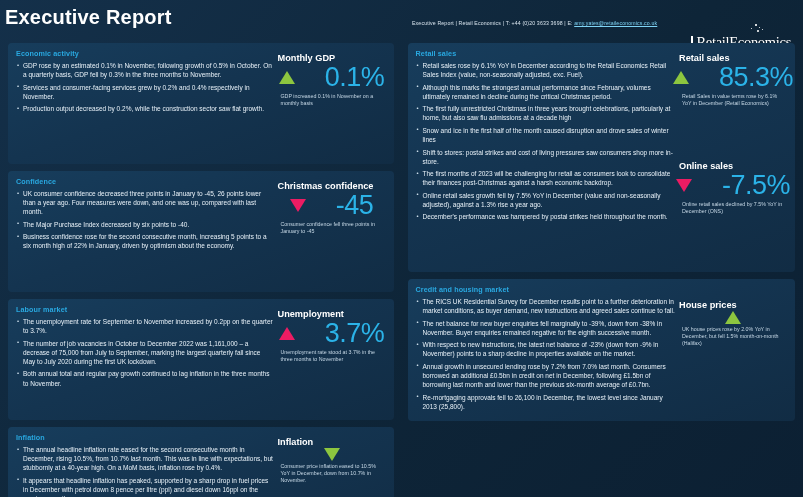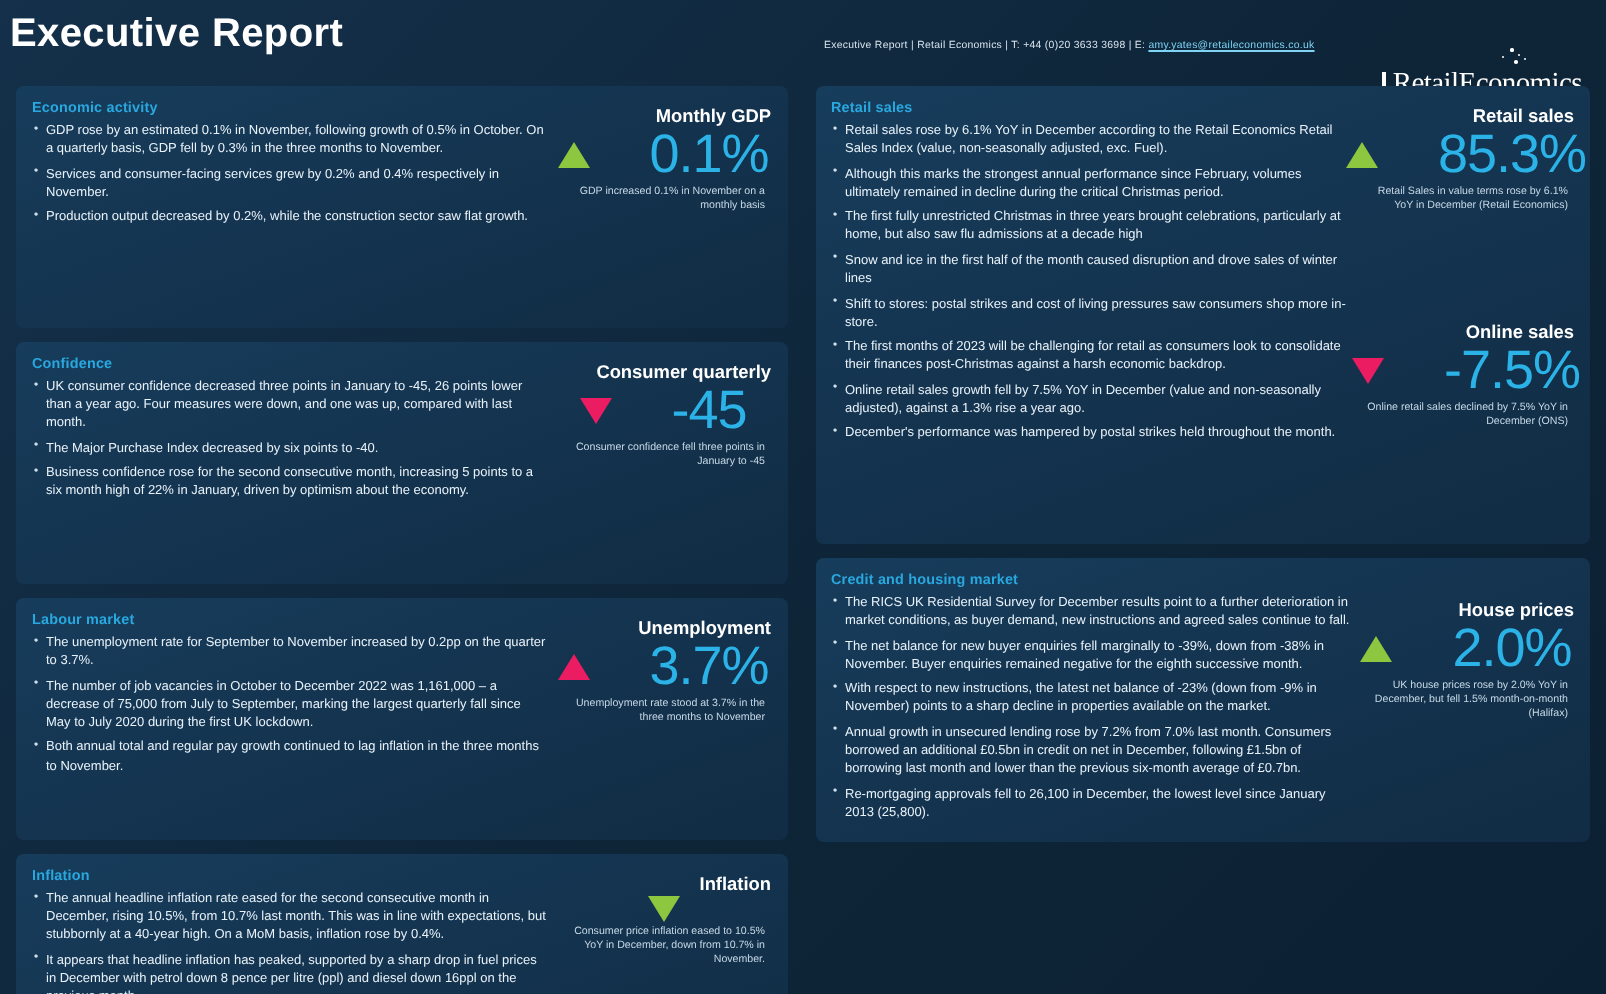--- a/index.html
+++ b/index.html
@@ -116,21 +116,21 @@
     position: absolute;
     left: 1px; top: -0.5px;
     color: #cfe0ec;
     font-size: 6px;
   }
 
   
   .stat {
     width: 108px;
     flex: 0 0 108px;
-    text-align: right;
+    text-align: left;
     padding-top: 4px;
     align-self: center;
   }
   .stat-label {
     color: #ffffff;
     font-size: 9.2px;
     font-weight: bold;
     line-height: 1.12;
     margin-bottom: 1px;
   }
@@ -214,21 +214,21 @@
           <div class="card-body">
             <div class="card-title">Confidence</div>
             <ul class="bullets">
               <li>UK consumer confidence decreased three points in January to -45, 26 points lower than a year ago. Four measures were down, and one was up, compared with last month.</li>
               <li>The Major Purchase Index decreased by six points to -40.</li>
               <li>Business confidence rose for the second consecutive month, increasing 5 points to a six month high of 22% in January, driven by optimism about the economy.</li>
             </ul>
           </div>
           <div style="display: flex; flex-direction: column; justify-content: space-around; flex: 0 0 108px;">
             <div class="stat">
-              <div class="stat-label">Consumer quarterly</div>
+              <div class="stat-label">Christmas confidence</div>
               <div class="stat-row">
                 <div class="arrow down neg"></div>
                 <div class="stat-value">-45</div>
               </div>
               <div class="stat-note">Consumer confidence fell three points in January to -45</div>
             </div>
           </div>
         </div>
         <div class="card">
           <div class="card-body">
@@ -312,21 +312,20 @@
               <li>With respect to new instructions, the latest net balance of -23% (down from -9% in November) points to a sharp decline in properties available on the market.</li>
               <li>Annual growth in unsecured lending rose by 7.2% from 7.0% last month. Consumers borrowed an additional £0.5bn in credit on net in December, following £1.5bn of borrowing last month and lower than the previous six-month average of £0.7bn.</li>
               <li>Re-mortgaging approvals fell to 26,100 in December, the lowest level since January 2013 (25,800).</li>
             </ul>
           </div>
           <div style="display: flex; flex-direction: column; justify-content: space-around; flex: 0 0 108px;">
             <div class="stat">
               <div class="stat-label">House prices</div>
               <div class="stat-row">
                 <div class="arrow up"></div>
-                <div class="stat-value">2.0%</div>
               </div>
               <div class="stat-note">UK house prices rose by 2.0% YoY in December, but fell 1.5% month-on-month (Halifax)</div>
             </div>
           </div>
         </div>
       </div>
   </div>
 
 </div>
 

